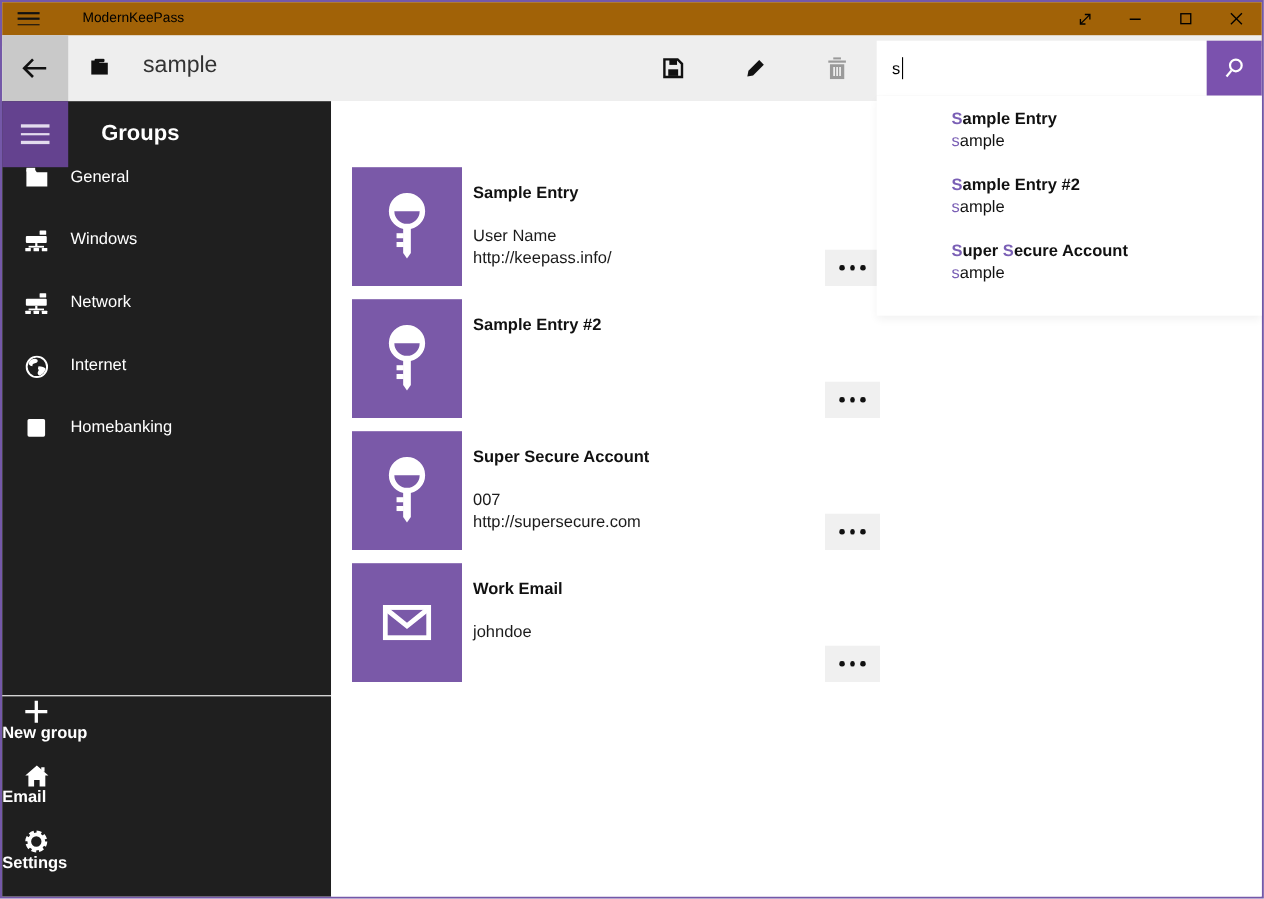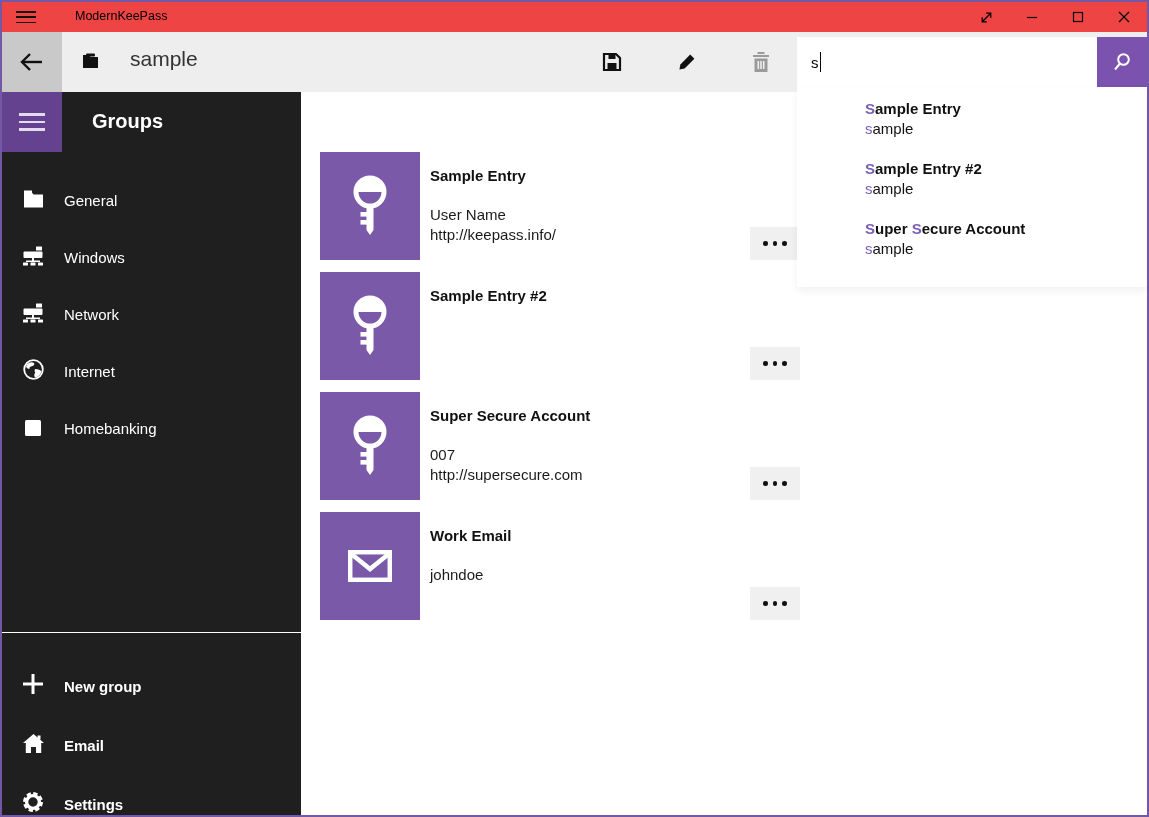--- a/index.html
+++ b/index.html
@@ -2,21 +2,21 @@
 <html><head>
 <meta charset="utf-8">
 <style>
   * { margin:0; padding:0; box-sizing:border-box; }
   html,body { width:1149px; height:817px; overflow:hidden; }
   body { font-family:"Liberation Sans", sans-serif; position:relative; background:#fff; }
 
   .window { position:absolute; inset:0; border:2px solid #7458a8; background:#fff; }
 
   
-  .titlebar { position:absolute; left:0; top:0; right:0; height:40px; background:#ef4444;text-decoration:underline; }
+  .titlebar { position:absolute; left:0; top:0; right:0; height:40px; background:#a16207;text-decoration:underline; }
   .tb-hamburger { position:absolute; left:14px; top:7px; width:20px; height:16px; display:flex; flex-direction:column; justify-content:space-between; padding:2px 0; cursor:pointer; }
   .tb-hamburger span { display:block; height:1.5px; background:#111; }
   .tb-title { position:absolute; left:73px; top:7px; font-size:12.5px; color:#000; }
   .tb-controls { position:absolute; right:0; top:0; height:30px; display:flex; }
   .tb-btn { width:46px; height:30px; display:flex; align-items:center; justify-content:center; }
 
   
   .appbar { position:absolute; left:0; top:30px; right:0; height:60px; background:#eeeeee; }
   .back-btn { position:absolute; left:0; top:0; width:60px; height:60px; background:#c9c9c9; border:none; display:flex; align-items:center; justify-content:center; cursor:pointer; }
   .db-icon { position:absolute; left:80px; top:21px; }
@@ -37,25 +37,25 @@
   .sugg-title { font-size:15px; font-weight:700; color:#111; line-height:20px; }
   .sugg-sub { font-size:15px; color:#111; line-height:20px; }
   .hl { color:#7a5fb5; }
 
   
   .sidebar { position:absolute; left:0; top:90px; bottom:0; width:299px; background:#1f1f1f; color:#fff; }
   .sb-hamburger { position:absolute; left:0; top:0; width:60px; height:60px; background:#64428f; border:none; display:flex; flex-direction:column; justify-content:center; align-items:center; gap:5px; cursor:pointer; }
   .sb-hamburger span { display:block; width:26px; height:2.5px; background:#e3dcee; }
   .sb-heading { position:absolute; left:90px; top:18px; font-size:20px; font-weight:700; color:#fff; }
   .sb-items { position:absolute; left:0; top:60px; right:0; }
-  .sb-item { height:57px; display:flex; align-items:flex-end; cursor:pointer; }
+  .sb-item { height:57px; display:flex; align-items:flex-start; cursor:pointer; }
   .sb-item .ico { width:62px; display:flex; justify-content:center; }
   .sb-item .lbl { font-size:15px; color:#fff; }
   .sb-footer { position:absolute; left:0; bottom:0; right:0; border-top:1.5px solid #fff; padding:3px 0 2px 0; }
-  .sb-footer .sb-item { height:59px; }
+  .sb-footer .sb-item { height:59px;flex-direction:column; }
   .sb-footer .lbl { font-weight:700; font-size:15px; }
 
   
   .main { position:absolute; left:299px; top:90px; right:0; bottom:0; background:#fff; }
   .entries { position:absolute; left:19px; top:60px; width:480px; }
   .entry { position:relative; height:108px; margin-bottom:12px; display:flex; cursor:pointer; }
   .tile { width:100px; height:108px; background:#7a59a8; flex:0 0 100px; display:flex; align-items:center; justify-content:center; }
   .entry-text { padding:14px 0 0 10px; }
   .entry-title { font-size:15px; font-weight:700; color:#111; line-height:20px; }
   .entry-lines { margin-top:19px; }

